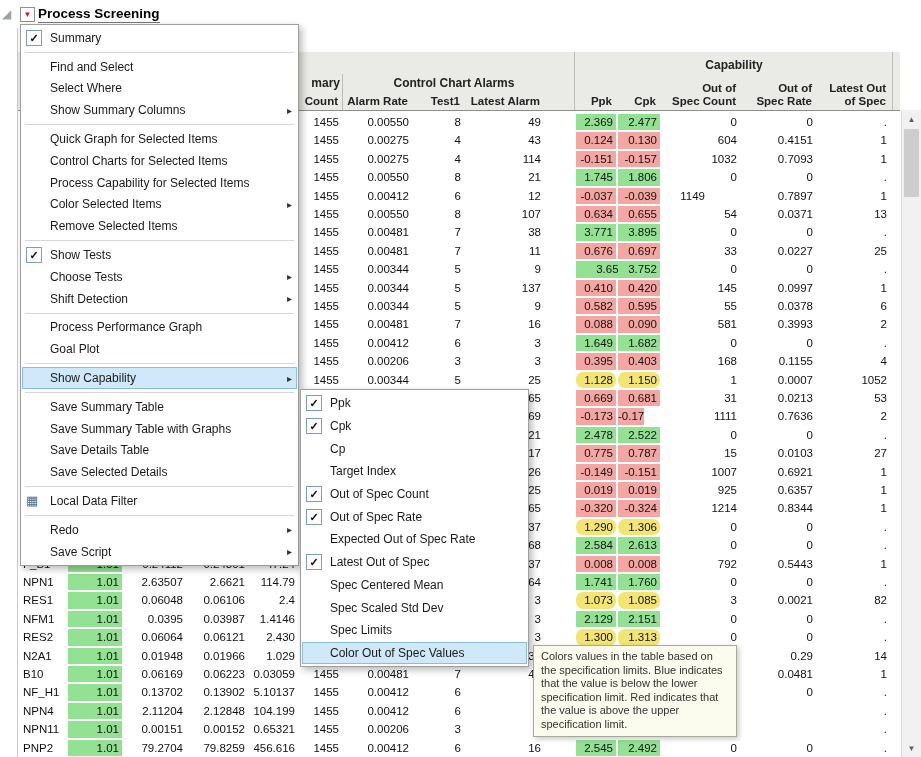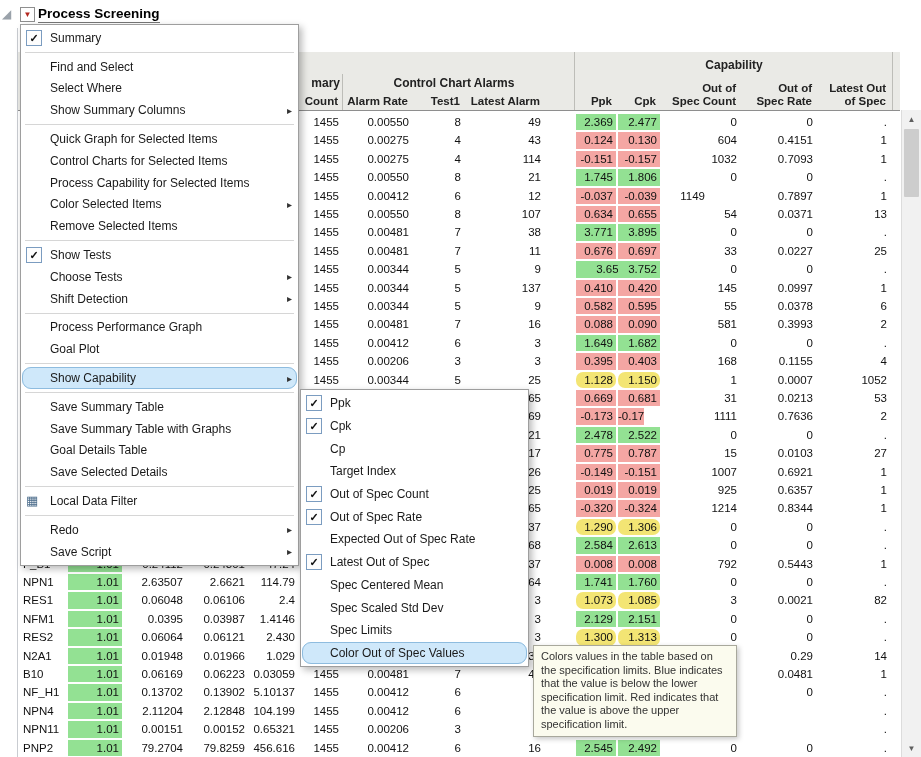--- a/index.html
+++ b/index.html
@@ -34,21 +34,21 @@
   .c-yel{background:var(--yellow,#f3e574);border-radius:7px;}
   .c-red{background:var(--red,#f4a6a3);}
   
   .menu{position:absolute;background:#ffffff;border:1px solid #9e9e9e;
         box-shadow:3px 3px 7px rgba(0,0,0,.28);padding:2px 1px;box-sizing:border-box;}
   .mainmenu{left:20px;top:24px;width:279px;z-index:20;}
   .submenu{left:300px;top:389px;width:229px;z-index:21;}
   .mi{display:flex;align-items:center;padding:0 5px 0 4px;font-size:12px;color:#1a1a1a;position:relative;}
   .mainmenu .mi{height:21.8px;}
   .submenu .mi{height:22.7px;}
-  .mi.hl{background:var(--highlight,#cfe8fa);outline:1px solid #8ebcdf;outline-offset:-1px;border-radius:9px;}
+  .mi.hl{background:var(--highlight,#cfe8fa);outline:1px solid #8ebcdf;outline-offset:-1px;}
   .chkcol{width:24px;display:flex;align-items:center;justify-content:flex-start;flex:none;}
   .chkbox{width:14px;height:14px;border:1px solid #7b9cc0;background:#fdfdfd;display:flex;
           align-items:center;justify-content:center;font-size:11px;font-weight:bold;color:#111;line-height:14px;}
   .gicon{font-size:13px;color:#4a6b8a;line-height:14px;}
   .mlabel{flex:1;white-space:nowrap;overflow:hidden;}
   .marr{flex:none;font-size:10px;color:#333;margin-left:6px;}
   .msep{height:1px;background:#d6d6d6;margin:3px 3px;}
   
   .tooltip{position:absolute;left:533px;top:645px;width:204px;box-sizing:border-box;background:#fbfbee;
            border:1px solid #a8a89c;box-shadow:2px 2px 5px rgba(0,0,0,.22);padding:4px 7px;
@@ -561,21 +561,21 @@
       <div class="mi">
         <span class="chkcol"></span>
         <span class="mlabel">Save Summary Table</span>
       </div>
       <div class="mi">
         <span class="chkcol"></span>
         <span class="mlabel">Save Summary Table with Graphs</span>
       </div>
       <div class="mi">
         <span class="chkcol"></span>
-        <span class="mlabel">Goal Details Table</span>
+        <span class="mlabel">Save Details Table</span>
       </div>
       <div class="mi">
         <span class="chkcol"></span>
         <span class="mlabel">Save Selected Details</span>
       </div>
       <div class="msep"></div>
       <div class="mi">
         <span class="chkcol">
           <span class="gicon">▦</span>
         </span>

